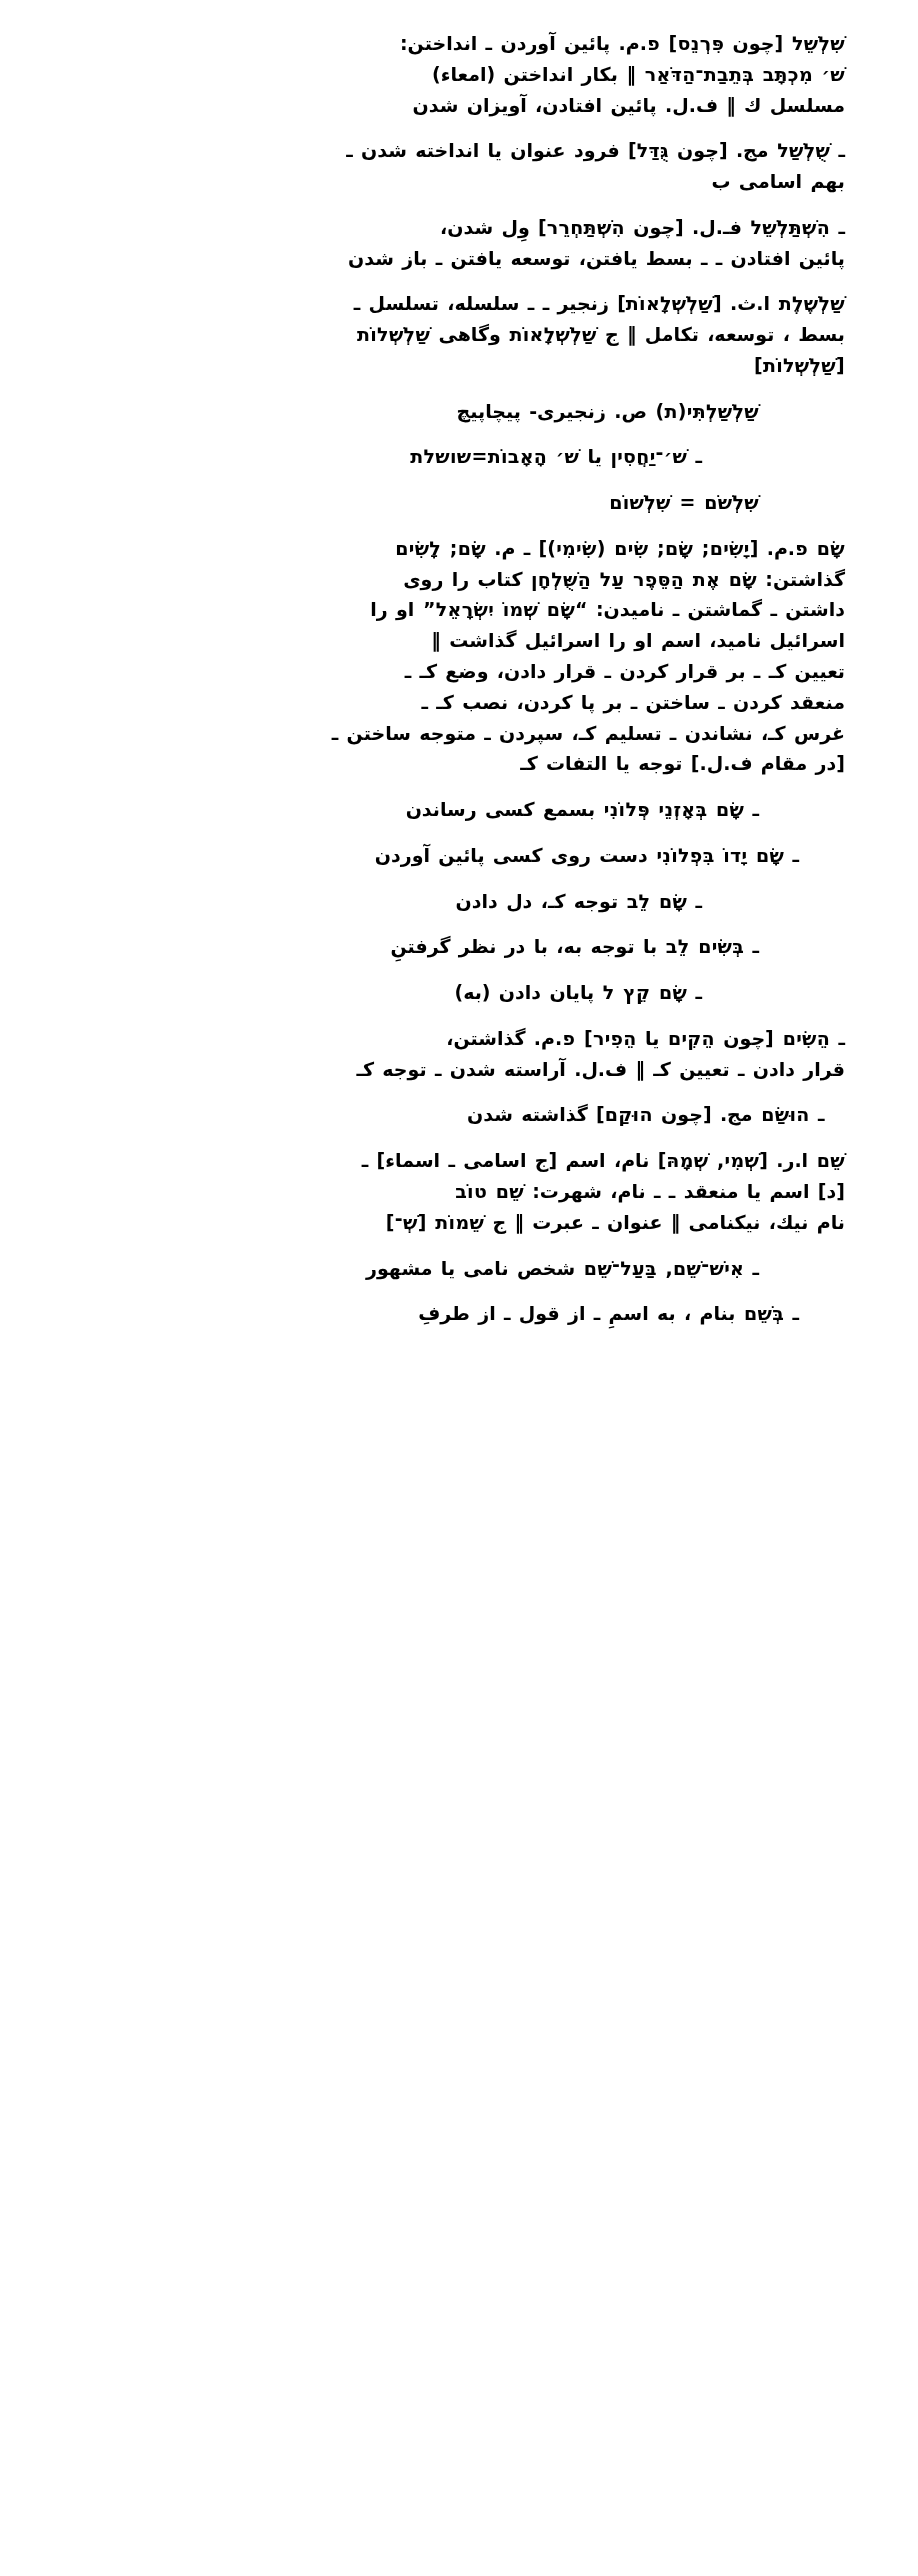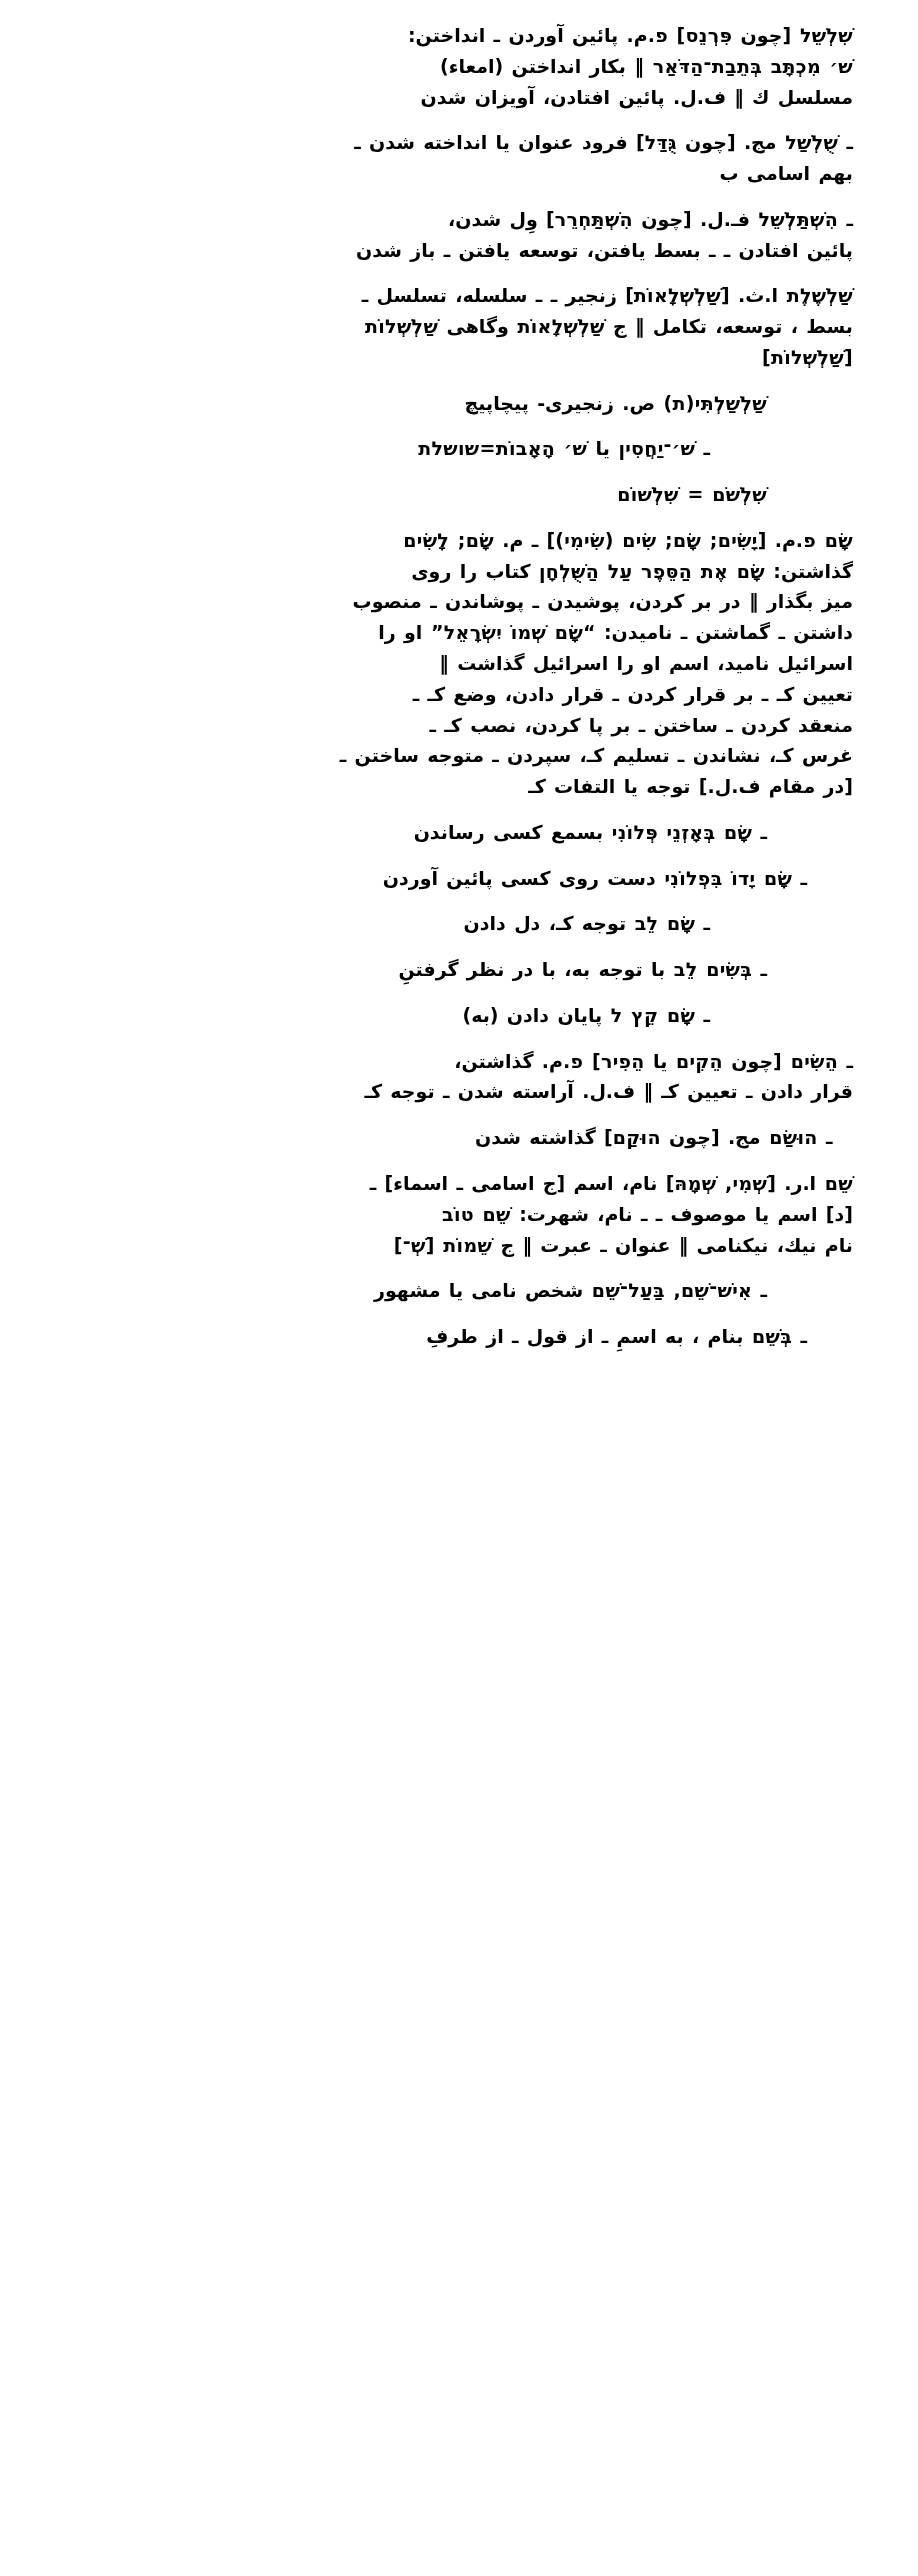--- a/index.html
+++ b/index.html
@@ -10,21 +10,21 @@
   body {
     width: 918px;
     min-height: 2576px;
     font-family: "DejaVu Sans", "Liberation Sans", sans-serif;
     color: #000000;
   }
   .page {
     width: 882px;
     min-height: 2576px;
     position: relative;
-    padding: 4px;
+    padding: 12px;
     box-sizing: border-box;
     background: #ffffff;
   }
   .col {
     padding: 16px 25px 23px 25px;
     box-sizing: border-box;
   }
   .entry {
     direction: rtl;
     text-align: right;
@@ -90,21 +90,20 @@
     </div>
 
     <div class="entry">
       <div class="line heb indent3">שִׁלְשֹׁם = שִׁלְשׁוֹם</div>
     </div>
 
 
     <div class="entry">
       <div class="line heb">שָׂם פ.م.  [יָשִׂים; שָׂם; שִׂים (שִׂימִי)] ـ م.  שָׂם; לָשִׂים</div>
       <div class="line heb">گذاشتن: שָׂם אֶת הַסֵּפֶר עַל הַשֻּׁלְחָן كتاب را روى</div>
-      <div class="line heb">میز بگذار ‖ در بر كردن، پوشیدن ـ پوشاندن ـ منصوب</div>
       <div class="line heb">داشتن ـ گماشتن ـ نامیدن:  “שָׂם שְׁמוֹ יִשְׂרָאֵל” او را</div>
       <div class="line heb">اسرائیل نامید، اسم او را اسرائیل گذاشت ‖</div>
       <div class="line heb">تعیین كـ ـ بر  قرار كردن ـ قرار دادن،  وضع كـ ـ</div>
       <div class="line heb">منعقد كردن ـ ساختن ـ بر  پا كردن،   نصب كـ ـ</div>
       <div class="line heb">غرس كـ،  نشاندن ـ تسلیم كـ، سپردن ـ متوجه ساختن ـ</div>
       <div class="line heb">[در مقام ف.ل.] توجه یا التفات كـ</div>
     </div>
 
     <div class="entry">
       <div class="line heb indent3">ـ שָׂם בְּאָזְנֵי פְּלוֹנִי بسمع كسى رساندن</div>
@@ -130,21 +129,21 @@
       <div class="line heb">ـ הֵשִׂים [چون הֵקִים یا הֵפִיר] פ.م.  گذاشتن،</div>
       <div class="line heb">قرار دادن ـ تعیین كـ ‖ ف.ل.  آراسته شدن ـ توجه كـ</div>
     </div>
 
     <div class="entry">
       <div class="line heb indent1">ـ הוּשַׂם مج.  [چون הוּקַם] گذاشته شدن</div>
     </div>
 
     <div class="entry">
       <div class="line heb">שֵׁם ا.ر.  [שְׁמִי, שְׁמָהּ] نام، اسم [ج اسامى ـ اسماء] ـ</div>
-      <div class="line heb">[د] اسم یا موصوف ـ ـ نام، شهرت: שֵׁם טוֹב</div>
+      <div class="line heb">[د] اسم یا منعقد ـ ـ نام، شهرت: שֵׁם טוֹב</div>
       <div class="line heb">نام نيك، نيكنامى ‖ عنوان ـ عبرت ‖ ج שֵׁמוֹת [שְׁ־]</div>
     </div>
 
     <div class="entry">
       <div class="line heb indent3">ـ אִישׁ־שֵׁם, בַּעַל־שֵׁם شخص نامى یا مشهور</div>
     </div>
 
     <div class="entry">
       <div class="line heb indent2">ـ בְּשֵׁם بنام ، به اسمِ ـ از قول ـ از طرفِ</div>
     </div>

